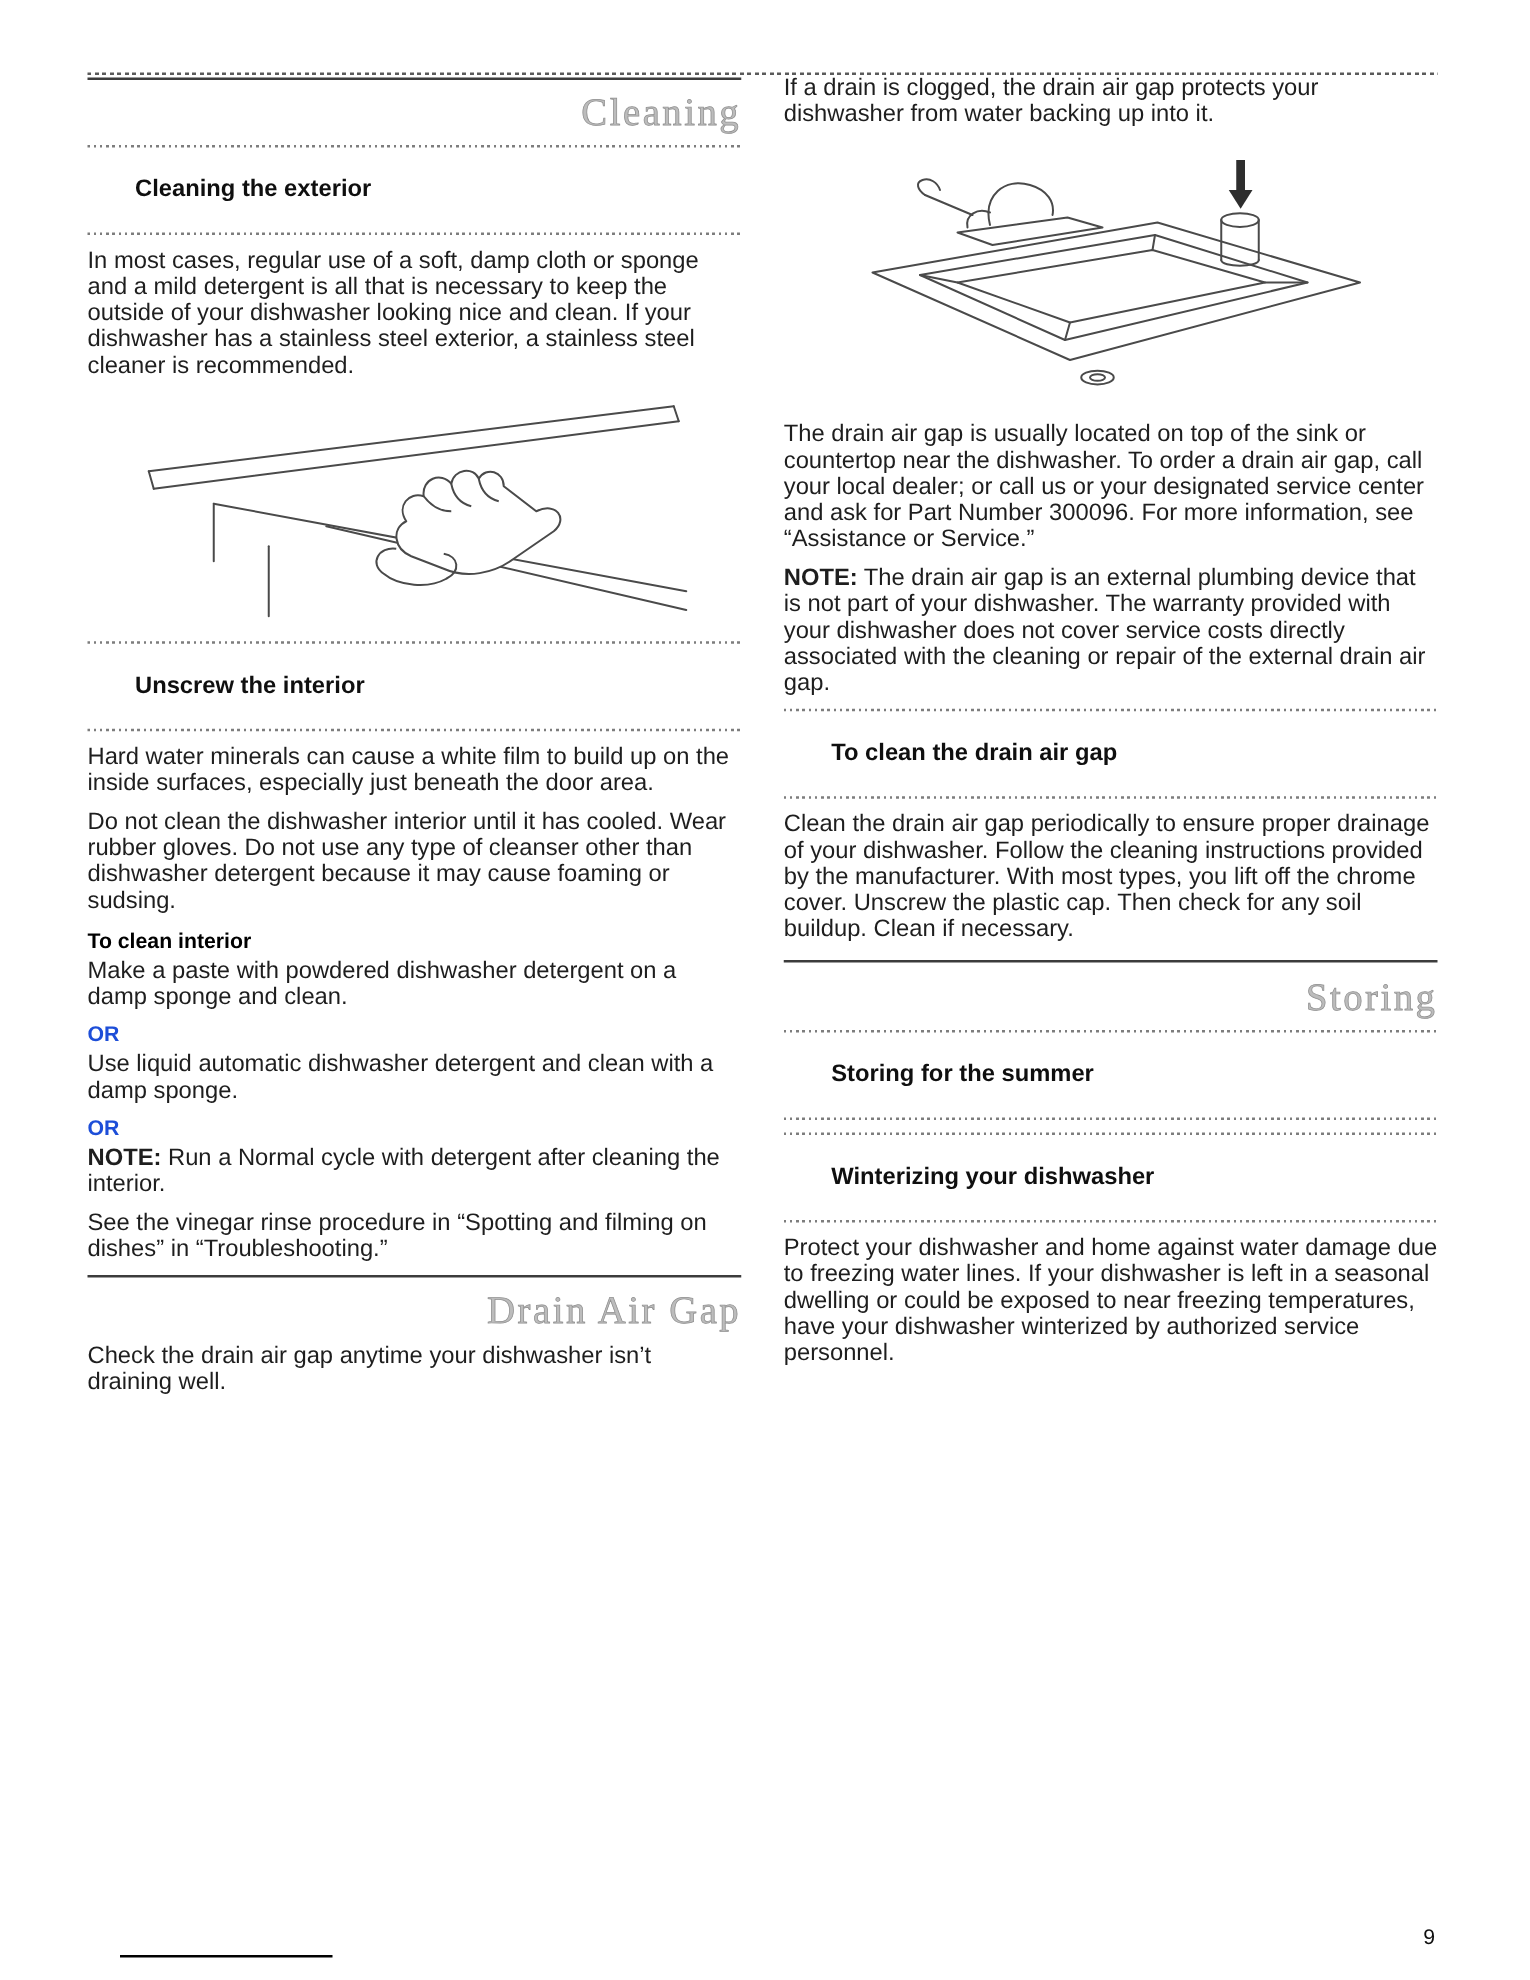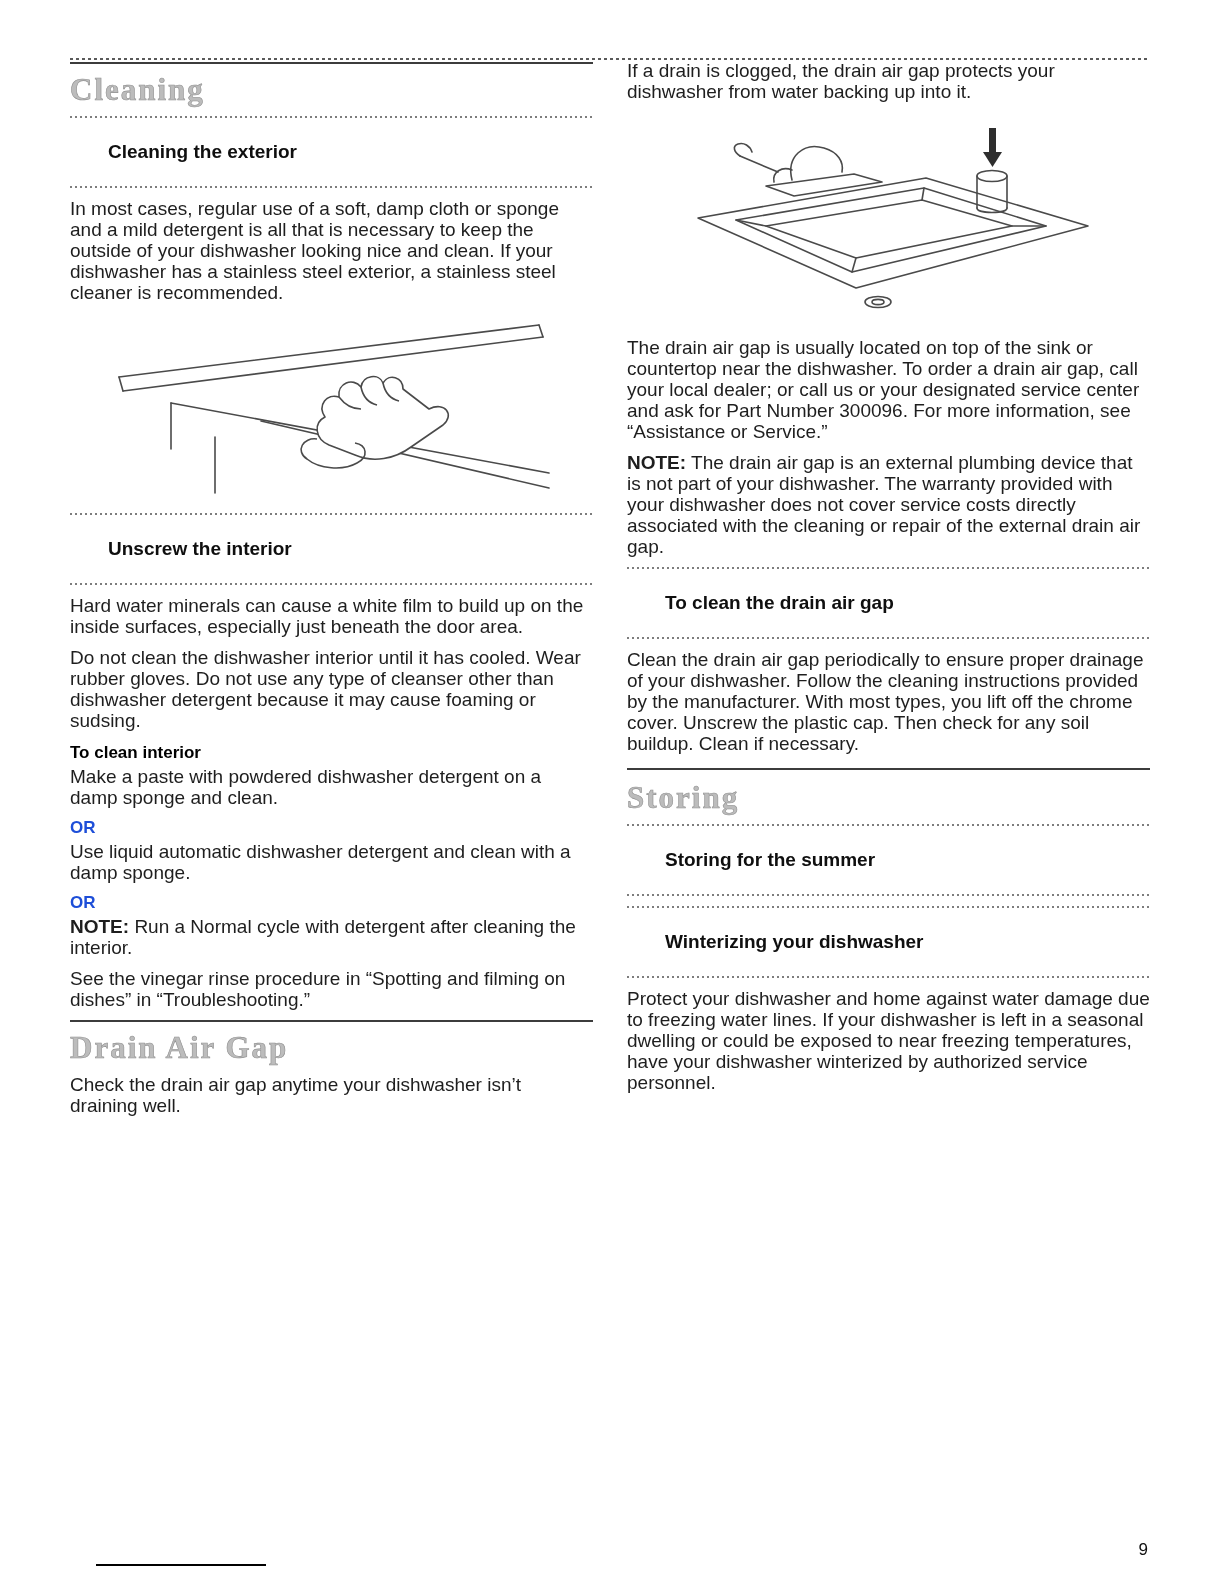--- a/index.html
+++ b/index.html
@@ -8,22 +8,22 @@
   .content{padding:58px 74px 0 70px;}
   .rule-dashed{height:2px;background-image:repeating-linear-gradient(90deg,#5a5a5a 0 3px,transparent 3px 6px);}
   .rule-dotted{height:2px;background-image:repeating-linear-gradient(90deg,#7d7d7d 0 2px,transparent 2px 5px);}
   .rule-solid{border-top:2px solid #3c3c3c;}
   h1.title{font-family:"Liberation Serif",serif;font-size:44px;font-weight:700;
            text-align:center;letter-spacing:1px;margin:16px 0 12px;color:#0f0f0f;}
   .columns{display:flex;gap:34px;align-items:flex-start;}
   .col{width:523px;}
   .col-left .rule-solid{margin:2px 0 8px;}
   .deco{font-family:"Liberation Serif",serif;font-size:31px;color:#bcbcbc;
-        -webkit-text-stroke:0.6px #8f8f8f;letter-spacing:2px;text-align:left;
-        margin:8px 0 8px;font-weight:700;}
+        -webkit-text-stroke:0.6px #8f8f8f;letter-spacing:2px;text-align:right;
+        margin:8px 0 8px;font-weight:400;}
   .subhead{margin:8px 0 10px;}
   .subhead h2{font-size:19px;font-weight:700;margin:16px;padding:7px 0 7px 22px;color:#0f0f0f;}
   p.body{font-size:19px;line-height:21px;margin:0 0 10px;}
   .mini{font-size:17px;font-weight:700;margin:12px 0 3px;color:#000000;}
   .or{font-size:17px;font-weight:700;margin:3px 0 3px;color:#1d4ed8;}
   .illus{display:block;margin:14px auto 16px;}
   .mid-rule{margin:14px 0 10px;}
   .page-number{position:absolute;right:76px;bottom:24px;font-size:17px;color:#0f0f0f;}
   .footer-mark{position:absolute;left:96px;bottom:18px;width:170px;border-top:2px solid #000;}
 </style>

